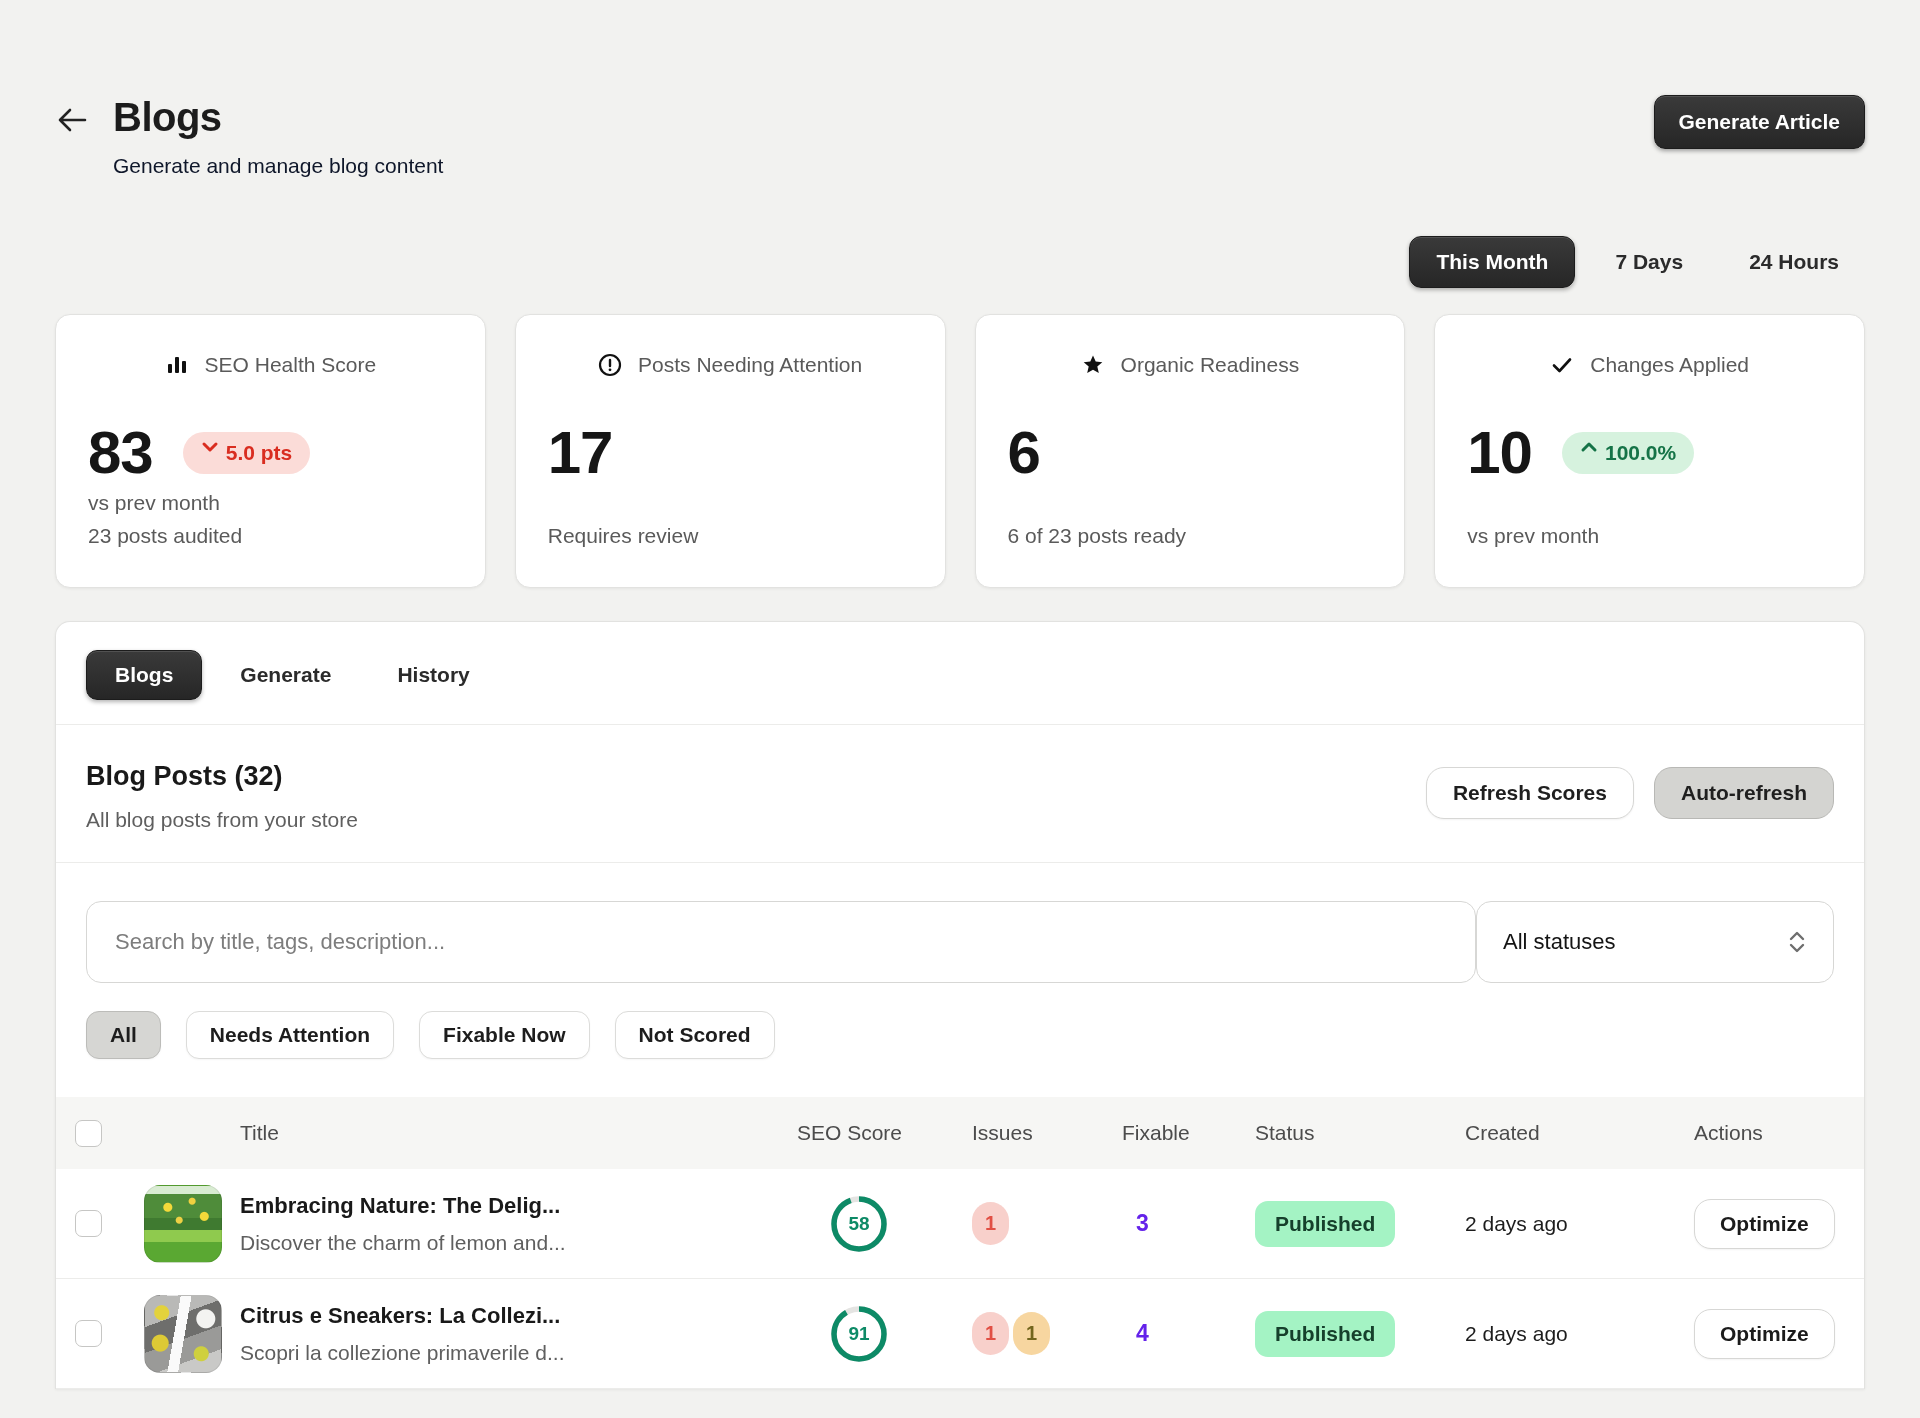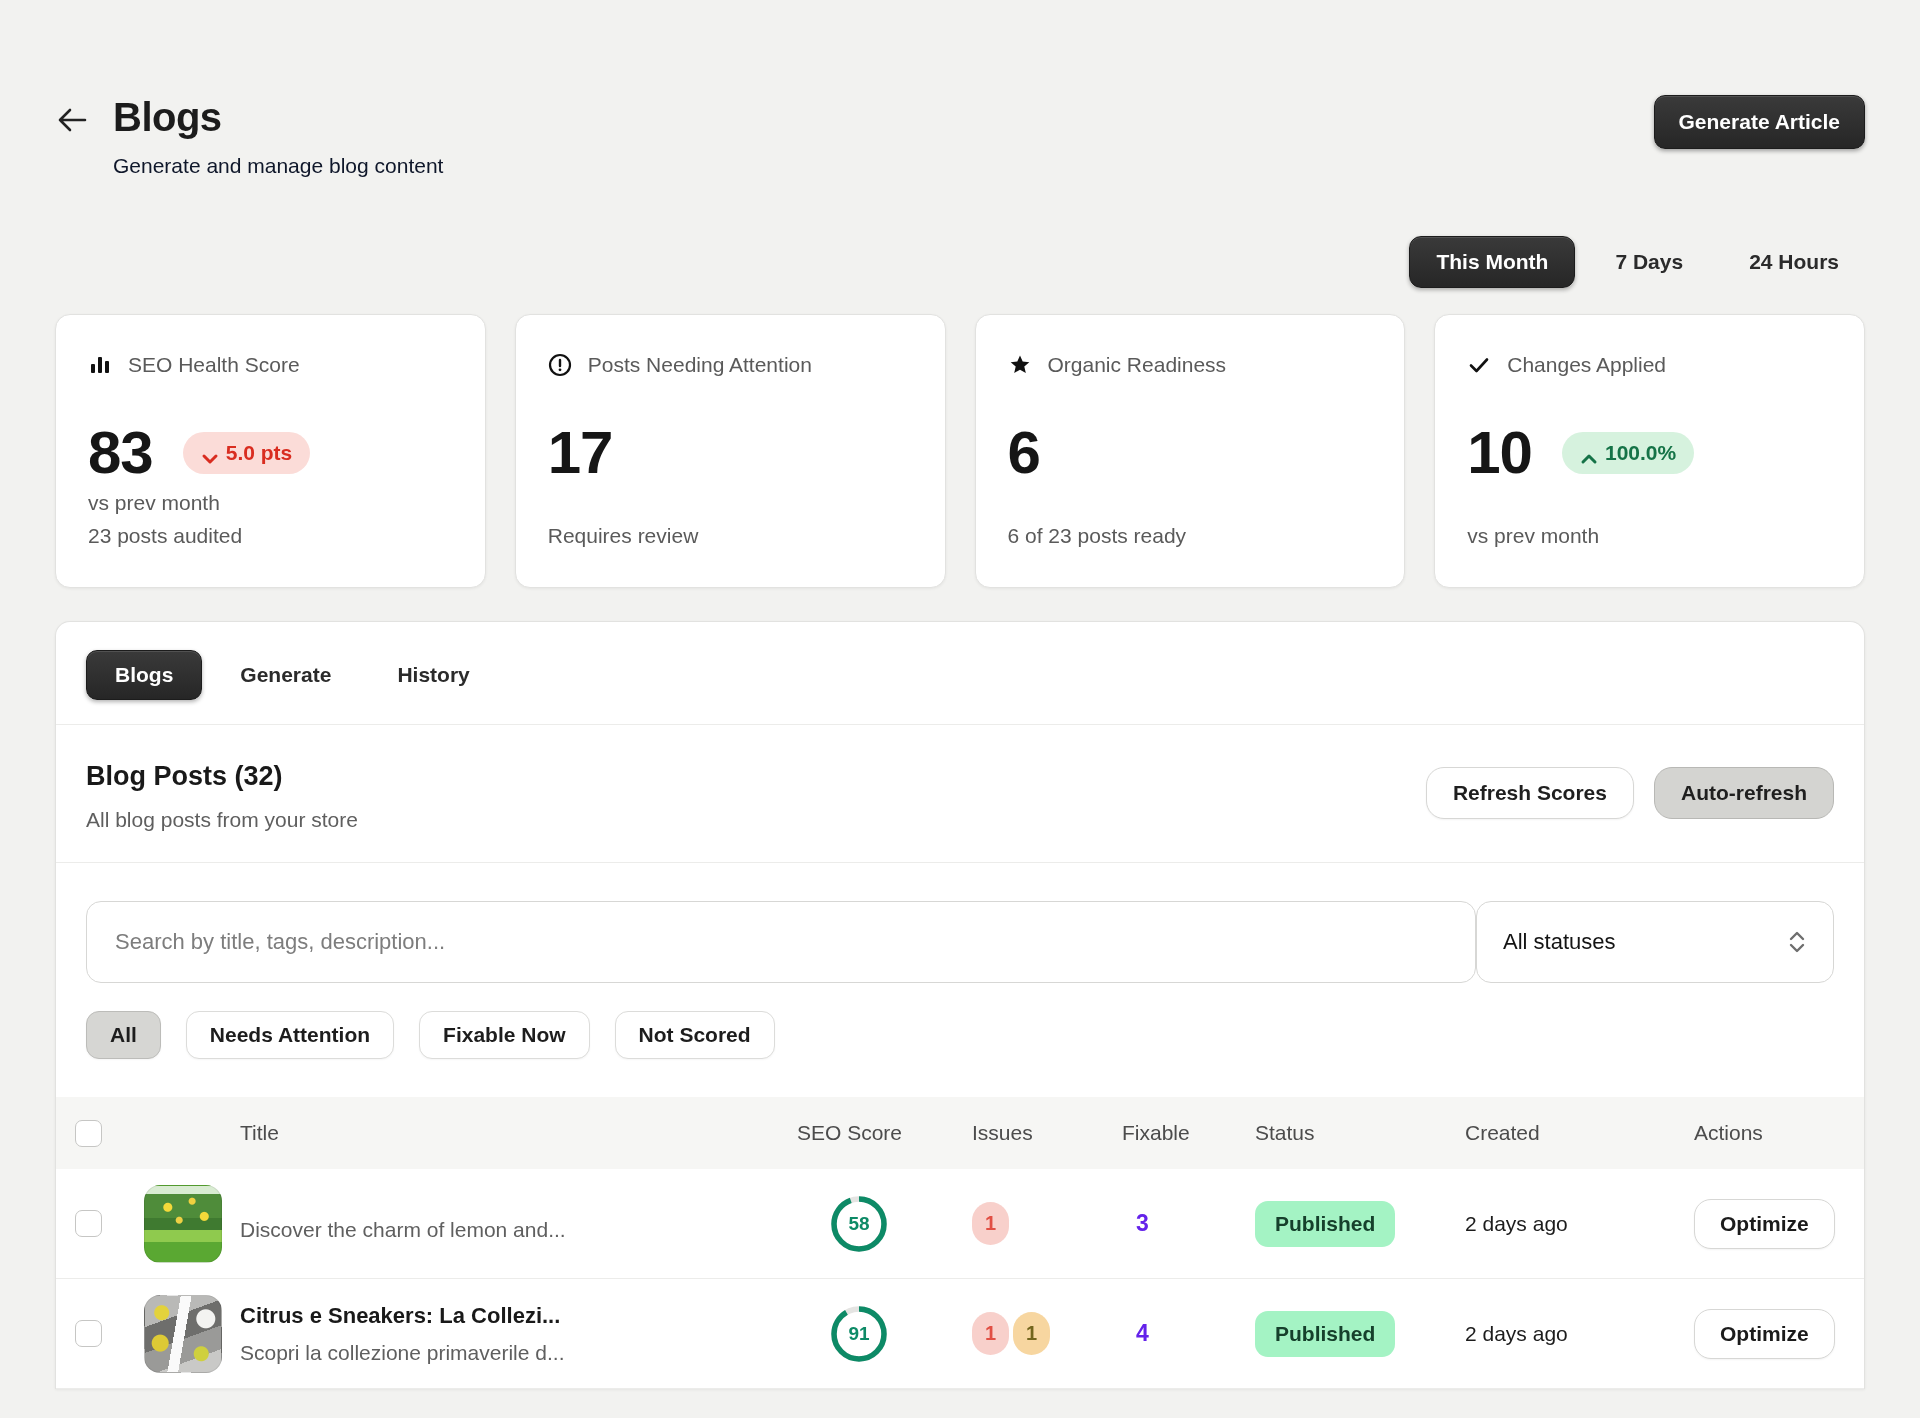--- a/index.html
+++ b/index.html
@@ -40,26 +40,26 @@
     box-shadow:0 2px 4px rgba(0,0,0,.3), inset 0 1px 0 rgba(255,255,255,.12);
   }
 
   
   .stats-row { display:flex; gap:29px; margin-top:26px; }
   .stat-card {
     flex:1; background:#fff; border:1px solid #e2e2e0; border-radius:15px;
     padding:30px 32px 34px; box-shadow:0 1px 3px rgba(0,0,0,.06);
     min-height:274px; display:flex; flex-direction:column;
   }
-  .stat-head { display:flex; align-items:center; gap:16px; margin-top:8px; }
+  .stat-head { display:flex; align-items:center; gap:16px; margin-top:8px;justify-content:center; }
   .stat-title { font-size:21px; color:#5a5a5a; }
   .stat-value-row { display:flex; align-items:center; gap:30px; margin-top:46px; }
   .stat-value { font-size:60px; font-weight:800; letter-spacing:-1px; color:#161616; line-height:1; }
   .delta-pill {
-    display:inline-flex; align-items:flex-end; gap:7px;
+    display:inline-flex; align-items:flex-start; gap:7px;
     border-radius:999px; padding:9px 18px; font-size:21px; font-weight:700;
   }
   .delta-pill.negative { background:#fbdcd8; color:#d92d20; }
   .delta-pill.positive { background:#d6f2de; color:#157347; }
   .stat-footer { margin-top:auto; font-size:21px; color:#5a5a5a; line-height:1.6; }
 
   
   .main-panel {
     background:#fff; border:1px solid #e2e2e0; border-bottom:none;
     border-radius:15px 15px 0 0; margin-top:33px;
@@ -358,20 +358,21 @@
       </div>
 
       <div class="tgrid row">
         <div class="cell-check">
             <span class="checkbox"></span>
           </div>
         <div>
             <div class="thumb thumb-lemon-orchard"></div>
           </div>
         <div class="title-cell">
+          <div class="post-title">Embracing Nature: The Delig...</div>
           <div class="post-subtitle">Discover the charm of lemon and...</div>
         </div>
         <div>
           <div class="ring-wrap">
             <svg width="60" height="60" viewBox="0 0 60 60">
               <circle cx="30" cy="30" r="25" stroke="#e4e4e2" stroke-width="5.5" fill="none"></circle>
               <circle class="ring-fg" cx="30" cy="30" r="25" stroke="#0d8a66" stroke-width="5.5" fill="none" stroke-linecap="butt" transform="rotate(-90 30 30)" stroke-dasharray="147.6548547187203 157.07963267948966"></circle>
             </svg>
             <span class="ring-label">58</span>
           </div>

